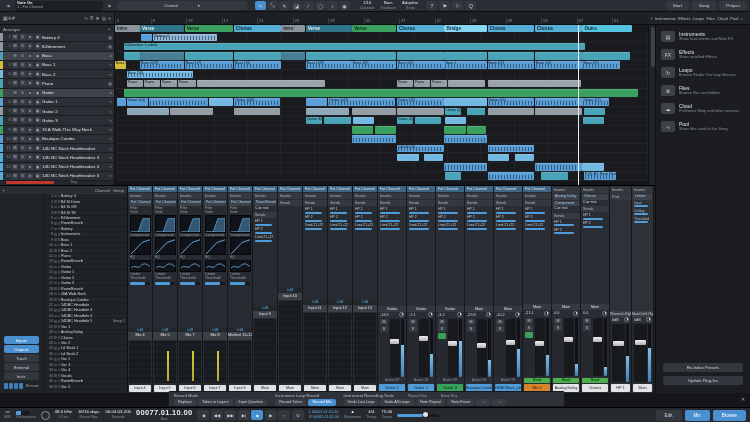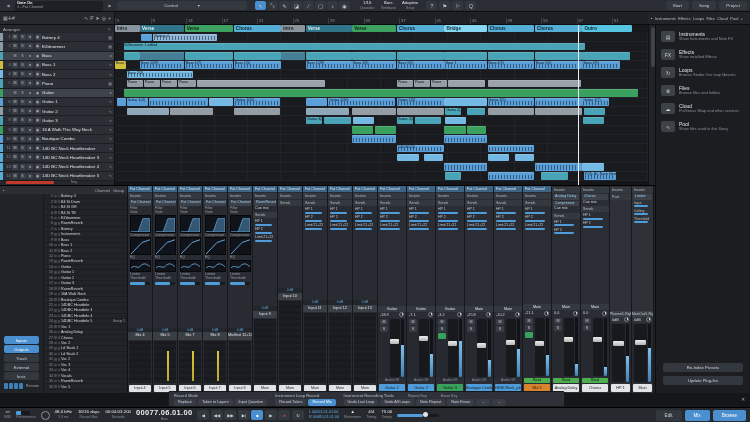--- a/index.html
+++ b/index.html
@@ -2051,21 +2051,21 @@
         <div class="stk">
         <b>16/16 days</b>
         <span>Record Max</span>
       </div>
         <div class="stk">
         <b>00:04:03.200</b>
         <span>Seconds</span>
       </div>
       </i>
     <div class="stk big">
-      <b>00077.06.01.00</b>
+      <b>00077.01.10.00</b>
       <span>Bars</span>
     </div>
     <i style="display:flex;gap:1.5px;">
 
     <span class="tpb">◀</span>
         <span class="tpb">◀◀</span>
         <span class="tpb">▶▶</span>
         <span class="tpb">▶|</span>
         <span class="tpb" style="background: rgb(74, 143, 208); color: rgb(255, 255, 255);">■</span>
         <span class="tpb">▶</span>

